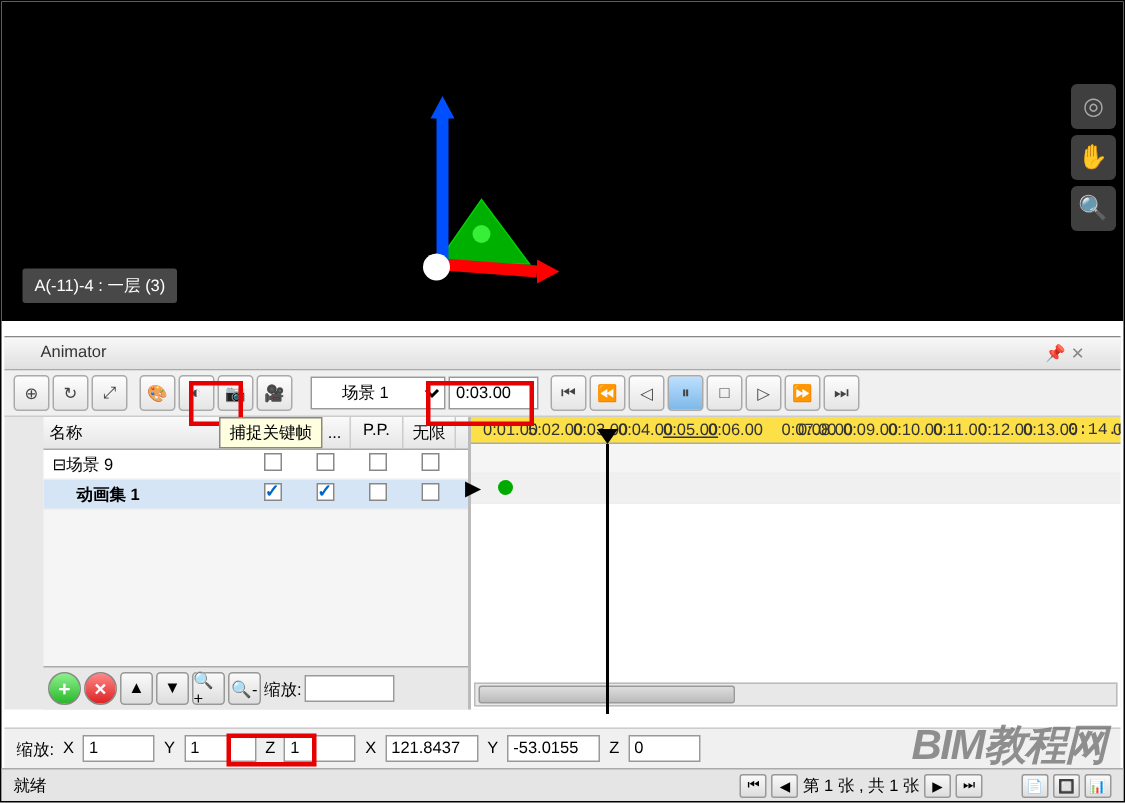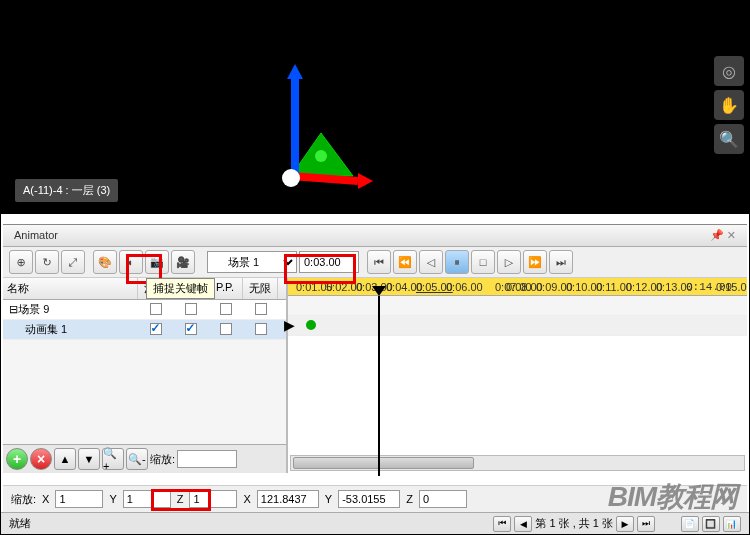--- a/index.html
+++ b/index.html
@@ -3,35 +3,35 @@
 <meta charset="utf-8">
 <style>
 * { margin: 0; padding: 0; box-sizing: border-box; font-family: "Microsoft YaHei", Arial, sans-serif; font-size: 11px; }
 body { background: #fff; width: 750px; height: 535px; border: 1px solid #000; position: relative; overflow: hidden; }
 .viewport { position: absolute; top: 0; left: 0; width: 748px; height: 213px; background: #000; }
 .view-label { position: absolute; bottom: 12px; left: 14px; background: rgba(90,90,90,0.8); color: #fff; padding: 4px 8px; font-size: 11px; border-radius: 2px; }
 .axis-widget { position: absolute; left: 272px; top: 60px; }
 .nav-tools { position: absolute; right: 5px; top: 55px; }
 .nav-btn { width: 30px; height: 30px; background: rgba(70,70,70,0.9); border-radius: 4px; margin-bottom: 4px; display: flex; align-items: center; justify-content: center; color: #aaa; font-size: 16px; }
 .panel { position: absolute; top: 223px; left: 2px; width: 744px; background: #e8e8e8; border-top: 1px solid #888; }
-.panel-title { background: linear-gradient(#f8f8f8, #e0e0e0); padding: 4px 11px; font-size: 11px; color: #333; border-bottom: 1px solid #aaa; display: flex; justify-content: space-between; }
+.panel-title { background: linear-gradient(#f8f8f8, #e0e0e0); padding: 4px 24px; font-size: 11px; color: #333; border-bottom: 1px solid #aaa; display: flex; justify-content: space-between; }
 .panel-title span.ctrls { color: #888; }
 .toolbar { background: #f0f0f0; padding: 3px 6px; display: flex; align-items: center; gap: 2px; border-bottom: 1px solid #ccc; }
 .tbtn { width: 24px; height: 24px; background: linear-gradient(#fdfdfd, #e5e5e5); border: 1px solid #aaa; border-radius: 3px; display: flex; align-items: center; justify-content: center; font-size: 11px; color: #444; cursor: pointer; }
 .scene-sel { height: 22px; border: 1px solid #999; padding: 0 16px; background: #fff; width: 90px; }
 .time-in { height: 22px; border: 1px solid #999; padding: 0 4px; background: #fff; width: 60px; text-align: left; }
 .main-content { display: flex; height: 195px; }
-.left-panel { width: 285px; display: flex; flex-direction: column; border-right: 2px solid #bbb; }
+.left-panel { width: 285px; display: flex; flex-direction: column; border-right: 2px solid #bbb; margin-left: 26px; }
 .tree-header { background: linear-gradient(#fafafa, #e6e6e6); display: flex; border-bottom: 1px solid #aaa; }
 .tree-header div { padding: 3px 4px; font-size: 11px; border-right: 1px solid #ccc; }
 .col-name { width: 135px; }
 .col-s { width: 35px; text-align: center; }
 .tree-body { flex: 1; background: #f5f5f5; overflow: auto; }
 .tree-row { display: flex; align-items: center; height: 20px; background: #fff; border-bottom: 1px solid #eee; }
-.tree-row.selected { background: #d5e5f5; }
+.tree-row.selected { background: #d5e5f5; font-weight: bold; }
 .tree-row .name-cell { width: 135px; padding-left: 4px; font-size: 11px; }
 .tree-row .cb-cell { width: 35px; text-align: center; }
 .chk { width: 12px; height: 12px; border: 1px solid #888; display: inline-block; background: #fff; position: relative; }
 .chk.on::after { content: '✓'; color: #0066cc; position: absolute; top: -3px; left: 0; font-size: 12px; font-weight: bold; }
 .left-toolbar { background: #e8e8e8; padding: 3px; display: flex; align-items: center; gap: 2px; border-top: 1px solid #aaa; }
 .rbtn { width: 22px; height: 22px; border-radius: 11px; border: 1px solid #888; display: flex; align-items: center; justify-content: center; font-size: 14px; font-weight: bold; cursor: pointer; }
 .rbtn.add { background: linear-gradient(#8cf08c, #2ab82a); color: #fff; }
 .rbtn.del { background: linear-gradient(#f88, #d22); color: #fff; }
 .sbtn { width: 22px; height: 22px; background: linear-gradient(#fafafa, #ddd); border: 1px solid #999; border-radius: 3px; display: flex; align-items: center; justify-content: center; font-size: 11px; }
 .zoom-in { width: 60px; height: 18px; border: 1px solid #999; background: #fff; padding: 0 2px; }

